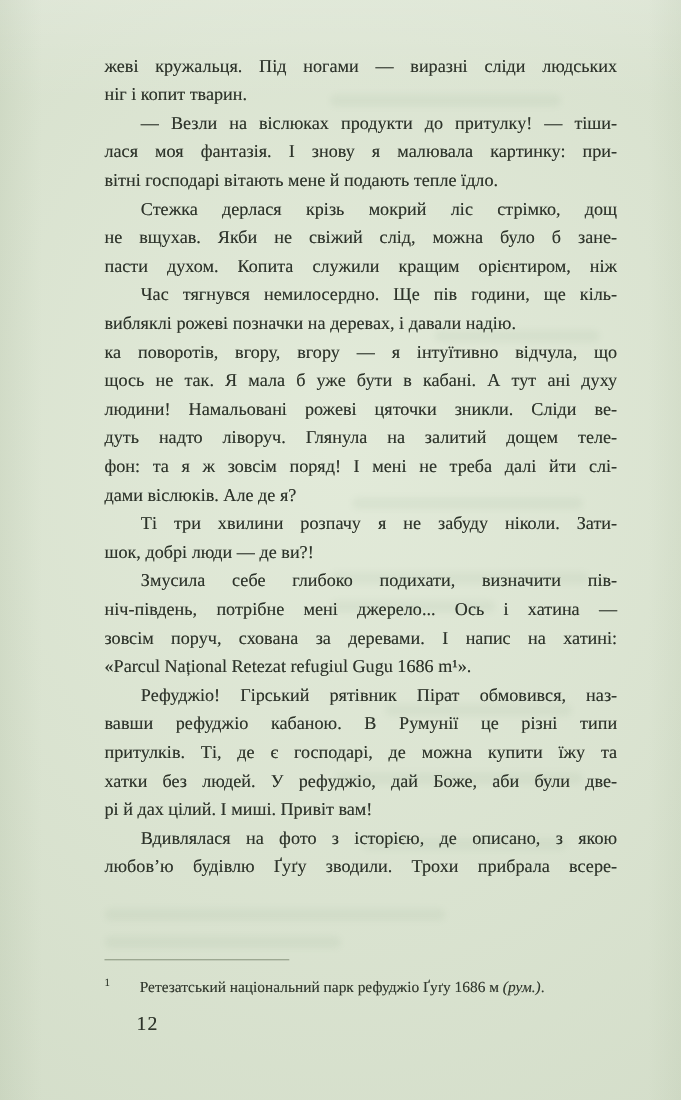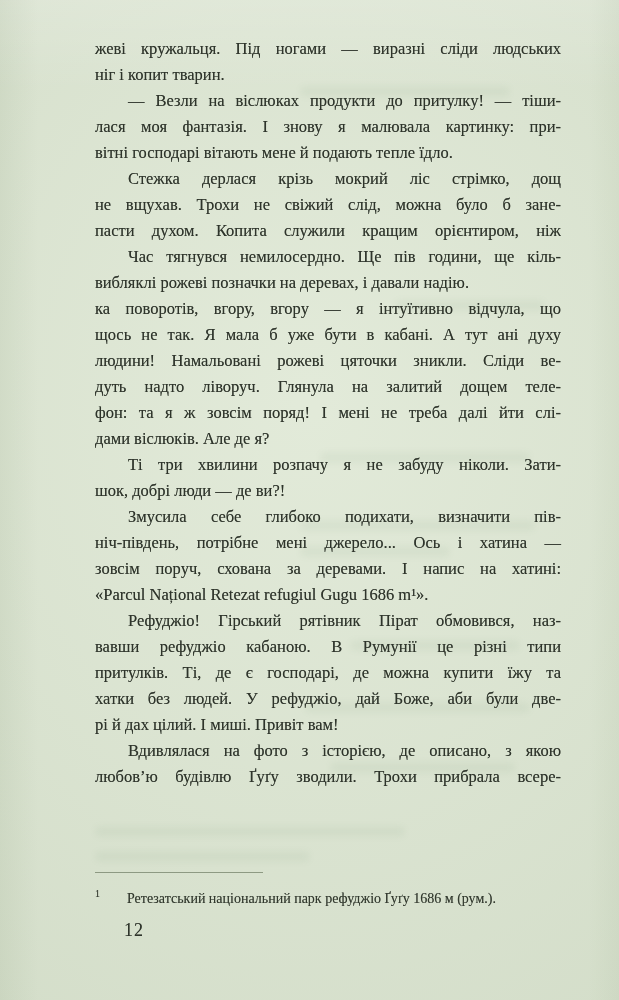--- a/index.html
+++ b/index.html
@@ -24,21 +24,21 @@
   .g3{left:320px;top:452px;width:210px;}
   .g4{left:300px;top:520px;width:235px;}
   .g5{left:300px;top:546px;width:150px;}
   .g6{left:350px;top:640px;width:170px;}
   .g7{left:305px;top:702px;width:225px;}
   .g8{left:330px;top:762px;width:185px;}
   .g9{left:95px;top:826px;width:310px;}
   .g10{left:95px;top:851px;width:215px;}
 
   .text-block{
-    position:absolute;left:95px;top:36px;width:466px;
+    position:absolute;left:95px;top:47px;width:466px;
     color:#2e342b;
     font-size:16.5px;line-height:26px;
     text-shadow:0 0 .6px rgba(46,52,43,.55);
   }
   .ln{text-align:justify;text-align-last:justify;}
   .ln.final{text-align-last:left;}
   .ln.ind{text-indent:33px;}
 
   .footnote-rule{
     position:absolute;left:95px;top:872px;width:168px;height:1px;
@@ -46,21 +46,21 @@
   }
   .footnote{
     position:absolute;left:95px;top:884px;width:470px;
     color:#333a2f;font-size:14px;line-height:20px;
     text-shadow:0 0 .5px rgba(46,52,43,.5);
   }
   .footnote .marker{
     display:inline-block;width:32px;
     font-size:10px;vertical-align:6px;
   }
-  .footnote .it{}
+  .footnote .it{font-style:italic;}
   .page-number{
     position:absolute;left:124px;top:920px;
     color:#2e342b;font-size:18px;letter-spacing:1px;
     text-shadow:0 0 .5px rgba(46,52,43,.5);
   }
 </style>
 </head>
 <body>
 
 <div class="paper-light"></div>
@@ -79,21 +79,21 @@
 <div class="text-block">
 
   <div class="ln">жеві кружальця. Під ногами — виразні сліди людських</div>
   <div class="ln final">ніг і копит тварин.</div>
 
   <div class="ln ind">— Везли на віслюках продукти до притулку! — тіши-</div>
   <div class="ln">лася моя фантазія. І знову я малювала картинку: при-</div>
   <div class="ln final">вітні господарі вітають мене й подають тепле їдло.</div>
 
   <div class="ln ind">Стежка дерлася крізь мокрий ліс стрімко, дощ</div>
-  <div class="ln">не вщухав. Трохи не свіжий слід, можна було б зане-</div>
+  <div class="ln">не вщухав. Якби не свіжий слід, можна було б зане-</div>
   <div class="ln">пасти духом. Копита служили кращим орієнтиром, ніж</div>
   <div class="ln ind">Час тягнувся немилосердно. Ще пів години, ще кіль-</div>
 
   <div class="ln final">вибляклі рожеві позначки на деревах, і давали надію.</div>
   <div class="ln">ка поворотів, вгору, вгору — я інтуїтивно відчула, що</div>
   <div class="ln">щось не так. Я мала б уже бути в кабані. А тут ані духу</div>
   <div class="ln">людини! Намальовані рожеві цяточки зникли. Сліди ве-</div>
   <div class="ln">дуть надто ліворуч. Глянула на залитий дощем теле-</div>
   <div class="ln">фон: та я ж зовсім поряд! І мені не треба далі йти слі-</div>
   <div class="ln final">дами віслюків. Але де я?</div>

